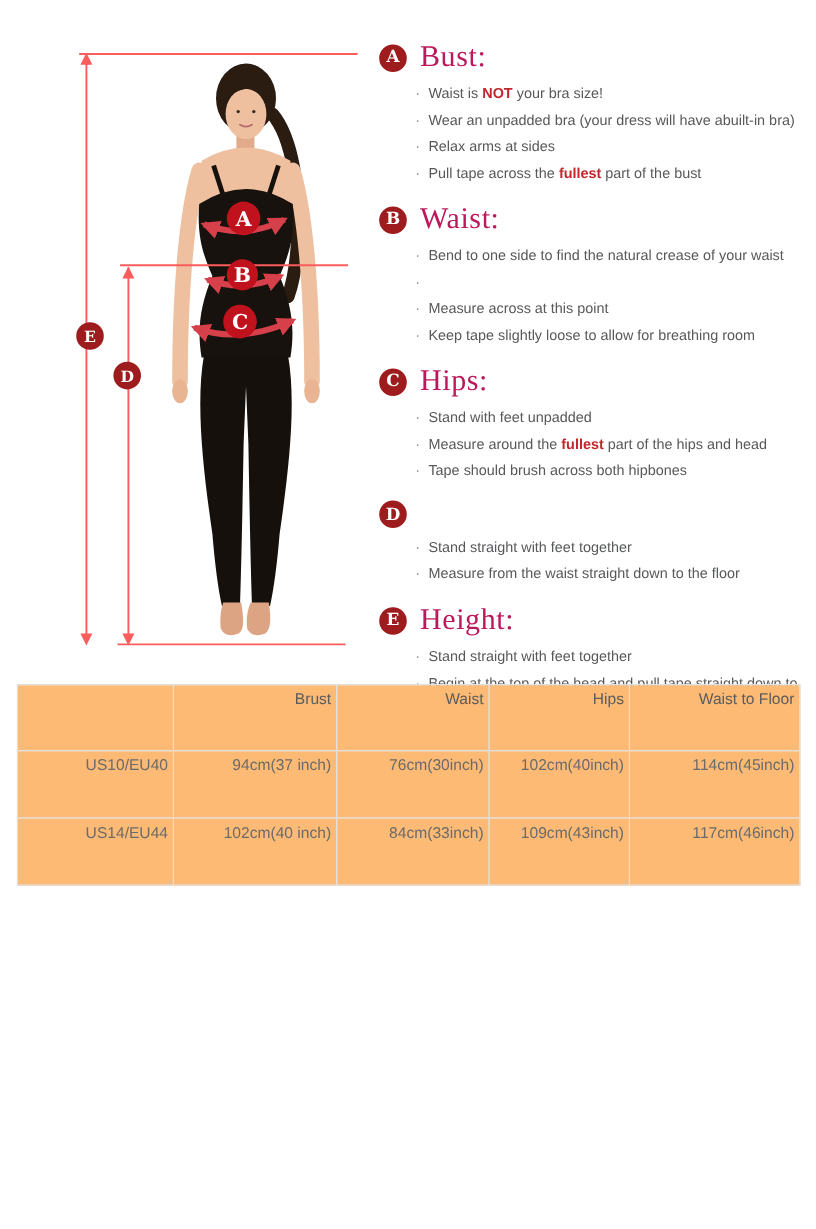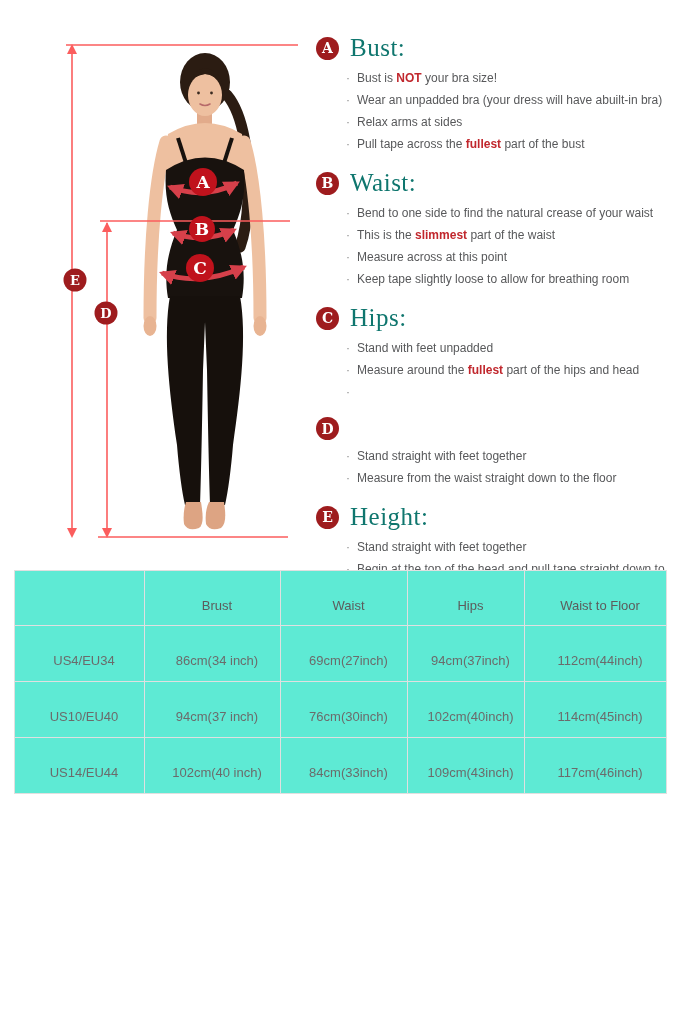--- a/index.html
+++ b/index.html
@@ -6,30 +6,30 @@
   .canvas{position:relative;width:680px;height:1024px;background:#fff;overflow:hidden;
           font-family:"Liberation Sans",sans-serif;}
   
   .figure{position:absolute;left:0;top:0;width:320px;height:560px;}
   
   .instructions{position:absolute;left:316px;top:34px;width:352px;}
   .section{margin-bottom:15px;}
   .sec-head{display:flex;align-items:center;gap:11px;margin-bottom:7px;}
   .badge{width:23px;height:23px;border-radius:50%;background:#9e1c1e;color:#fff;
          font:bold 14px "DejaVu Serif",serif;display:flex;align-items:center;justify-content:center;flex:0 0 auto;}
-  .sec-title{font:25px "Liberation Serif",serif;color:#0f766e;letter-spacing:.5px;}
+  .sec-title{font:25px "Liberation Serif",serif;color:#be185d;letter-spacing:.5px;}
   .bullets{padding-left:30px;}
   .bullet{display:flex;gap:7px;font-size:12px;color:#57585a;line-height:19px;margin-bottom:3px;}
   .dot{color:#8a8a8a;flex:0 0 auto;}
   .btext .em{color:#c1272d;font-weight:bold;}
   
   .size-table{position:absolute;left:14px;top:570px;width:652px;border-collapse:collapse;table-layout:fixed;}
   .size-table th,.size-table td{border:1px solid #e0e0e0;font:13px "Liberation Sans",sans-serif;
-         font-weight:normal;color:#6b6b6b;text-align:center;vertical-align:top;
-         padding:27px 4px 0 13px;height:56px;box-sizing:border-box;background:#5eead4;}
+         font-weight:normal;color:#6b6b6b;text-align:right;vertical-align:top;
+         padding:4px 4px 0 13px;height:56px;box-sizing:border-box;background:#fdba74;}
   .size-table thead th{height:55px;color:#5c5c5c;}
   
   .mletter{font:bold 17px "DejaVu Serif",serif;fill:#fff;text-anchor:middle;}
   .bletter{font:bold 13px "DejaVu Serif",serif;fill:#fff;text-anchor:middle;}
 </style>
 </head>
 <body>
 
 <div class="canvas">
 
@@ -111,21 +111,21 @@
 
   <div class="instructions" id="instructions">
       <div class="section">
         <div class="sec-head">
           <span class="badge">A</span>
           <span class="sec-title">Bust:</span>
         </div>
         <div class="bullets">
           <div class="bullet">
             <span class="dot">·</span>
-            <span class="btext"><span>Bust is </span><span class="em">NOT</span><span> your bra size!</span></span>
+            <span class="btext"><span>Waist is </span><span class="em">NOT</span><span> your bra size!</span></span>
           </div>
           <div class="bullet">
             <span class="dot">·</span>
             <span class="btext"><span>Wear an unpadded bra (your dress will have abuilt-in bra)</span></span>
           </div>
           <div class="bullet">
             <span class="dot">·</span>
             <span class="btext"><span>Relax arms at sides</span></span>
           </div>
           <div class="bullet">
@@ -139,21 +139,20 @@
           <span class="badge">B</span>
           <span class="sec-title">Waist:</span>
         </div>
         <div class="bullets">
           <div class="bullet">
             <span class="dot">·</span>
             <span class="btext"><span>Bend to one side to find the natural crease of your waist</span></span>
           </div>
           <div class="bullet">
             <span class="dot">·</span>
-            <span class="btext"><span>This is the </span><span class="em">slimmest</span><span> part of the waist</span></span>
           </div>
           <div class="bullet">
             <span class="dot">·</span>
             <span class="btext"><span>Measure across at this point</span></span>
           </div>
           <div class="bullet">
             <span class="dot">·</span>
             <span class="btext"><span>Keep tape slightly loose to allow for breathing room</span></span>
           </div>
         </div>
@@ -167,20 +166,21 @@
           <div class="bullet">
             <span class="dot">·</span>
             <span class="btext"><span>Stand with feet unpadded</span></span>
           </div>
           <div class="bullet">
             <span class="dot">·</span>
             <span class="btext"><span>Measure around the </span><span class="em">fullest</span><span> part of the hips and head</span></span>
           </div>
           <div class="bullet">
             <span class="dot">·</span>
+            <span class="btext"><span>Tape should brush across both hipbones</span></span>
           </div>
         </div>
       </div>
       <div class="section">
         <div class="sec-head">
           <span class="badge">D</span>
         </div>
         <div class="bullets">
           <div class="bullet">
             <span class="dot">·</span>
@@ -222,27 +222,20 @@
         <tr>
           <th></th>
           <th>Brust</th>
           <th>Waist</th>
           <th>Hips</th>
           <th>Waist to Floor</th>
         </tr>
       </thead>
       <tbody>
         <tr>
-          <td>US4/EU34</td>
-          <td>86cm(34 inch)</td>
-          <td>69cm(27inch)</td>
-          <td>94cm(37inch)</td>
-          <td>112cm(44inch)</td>
-        </tr>
-        <tr>
           <td>US10/EU40</td>
           <td>94cm(37 inch)</td>
           <td>76cm(30inch)</td>
           <td>102cm(40inch)</td>
           <td>114cm(45inch)</td>
         </tr>
         <tr>
           <td>US14/EU44</td>
           <td>102cm(40 inch)</td>
           <td>84cm(33inch)</td>

